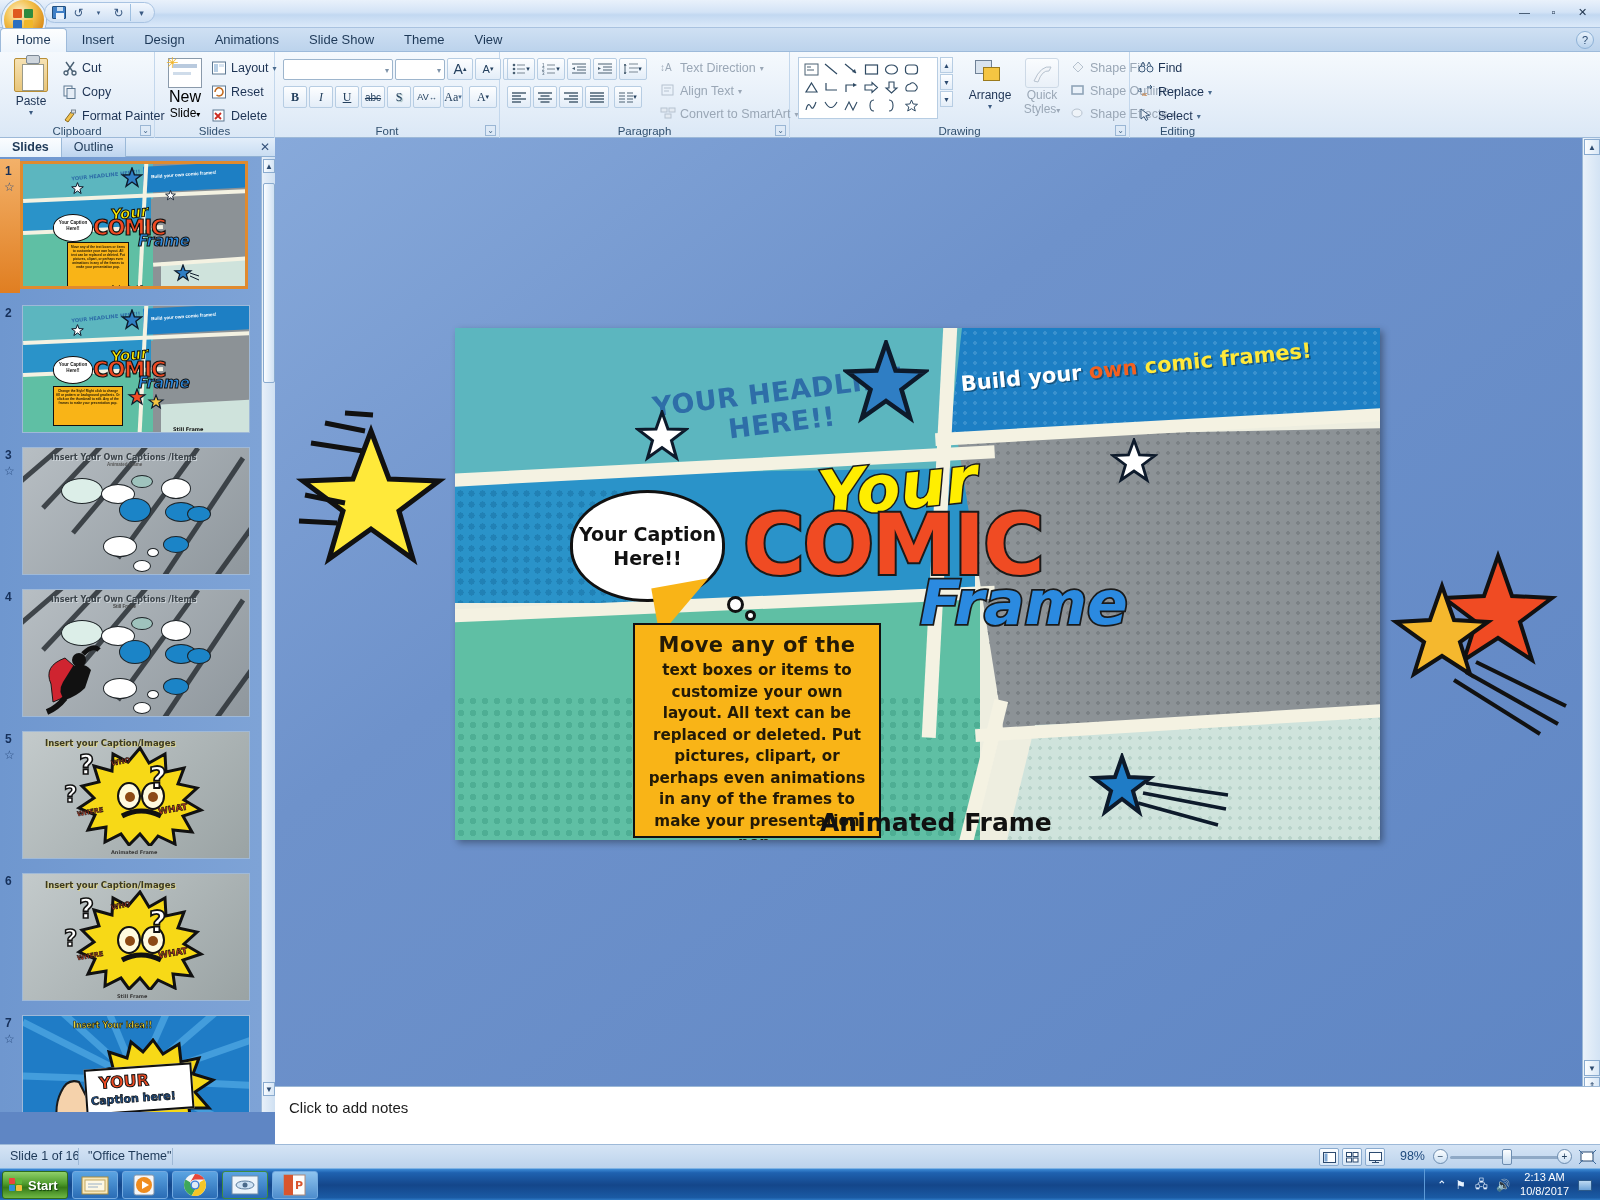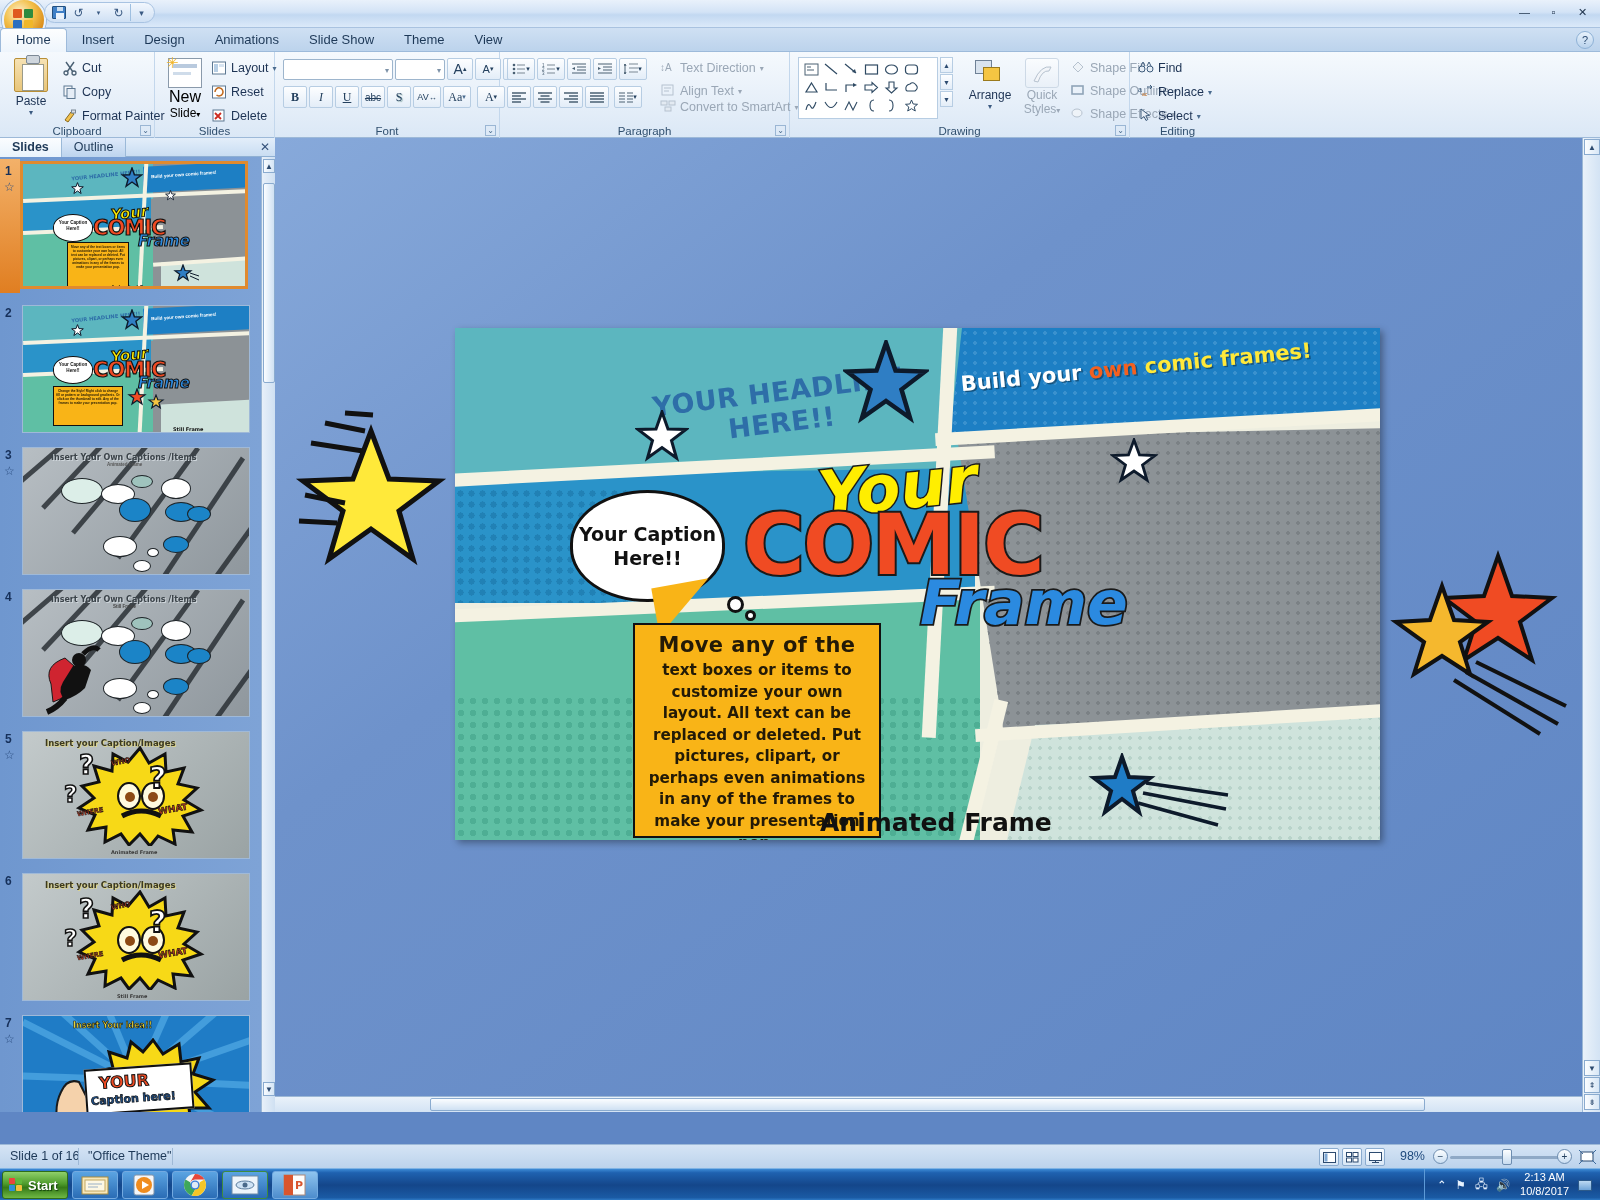--- a/index.html
+++ b/index.html
@@ -468,21 +468,21 @@
         <div style="display:flex;gap:2px;align-items:center;margin-top:6px;">
           <div class="icobtn" style="font-weight:bold;font-family:'Liberation Serif',serif;">B</div>
           <div class="icobtn" style="font-style:italic;font-family:'Liberation Serif',serif;">I</div>
           <div class="icobtn" style="text-decoration:underline;font-family:'Liberation Serif',serif;">U</div>
           <div class="icobtn" style="text-decoration:line-through;font-size:10px;">abc</div>
           <div class="icobtn" style="font-family:'Liberation Serif',serif;text-shadow:1px 1px 1px #8aa;">S</div>
           <div class="icobtn" style="width:28px;font-size:9px;">
               <span>AV</span>
               <span style="font-size:8px;">↔</span>
             </div>
-          <div class="icobtn" style="width:28px;">
+          <div class="icobtn" style="width:20px;">
               <span style="font-family:'Liberation Serif',serif;">Aa</span>
               <span style="font-size:7px;color:#4a6b8e;">▾</span>
             </div>
           <div class="icobtn dim" style="width:28px;margin-left:4px;">
               <span style="font-family:'Liberation Serif',serif;">A</span>
               <span style="font-size:7px;">▾</span>
             </div>
         </div>
       </div>
       <div class="group-label">Font</div>
@@ -558,21 +558,21 @@
           </div>
       </div>
       <div style="position:absolute;left:160px;top:8px;">
         <div class="ctl dim" style="margin-bottom:7px;">
           <span class="mini-ico"><svg width="16" height="14" viewBox="0 0 16 14">
                 <text x="0" y="11" font-size="10" fill="#9aa7b6">↕A</text>
               </svg></span>
           <span>Text Direction</span>
             <span style="font-size:8px;">▾</span>
         </div>
-        <div class="ctl dim" style="">
+        <div class="ctl dim" style="margin-bottom:7px;">
           <span class="mini-ico"><svg width="16" height="14" viewBox="0 0 16 14">
                 <rect x="2" y="2" width="11" height="10" fill="none" stroke="#b6c2cf"></rect>
                 <path d="M4 5h7M4 8h5" stroke="#b6c2cf"></path>
               </svg></span>
           <span>Align Text</span>
             <span style="font-size:8px;">▾</span>
         </div>
         <div class="ctl dim">
           <span class="mini-ico"><svg width="16" height="14" viewBox="0 0 16 14">
                 <rect x="1" y="2" width="6" height="4" fill="#e3eaf2" stroke="#b6c2cf"></rect>
@@ -1107,20 +1107,23 @@
   <div class="vscroll-main">
     <div class="vs-btn" style="top:1px;">▲</div>
     <div class="vs-btn" style="bottom:36px;">▼</div>
     <div class="vs-btn" style="bottom:19px;">⇞</div>
     <div class="vs-btn" style="bottom:2px;">⇟</div>
   </div>
   <div class="hscroll-main">
     <div class="hs-thumb"></div>
   </div>
 
+  <div class="notes">
+    <span>Click to add notes</span>
+  </div>
 
   <div class="statusbar">
     <div class="sb-item" style="left:10px;">Slide 1 of 16</div>
     <div class="sb-sep" style="left:78px;"></div>
     <div class="sb-item" style="left:88px;">"Office Theme"</div>
     <div class="sb-sep" style="left:172px;"></div>
 
     <div style="position:absolute;right:212px;top:3px;display:flex;">
       <div class="view-btn">
         <svg width="13" height="11" viewBox="0 0 13 11">

